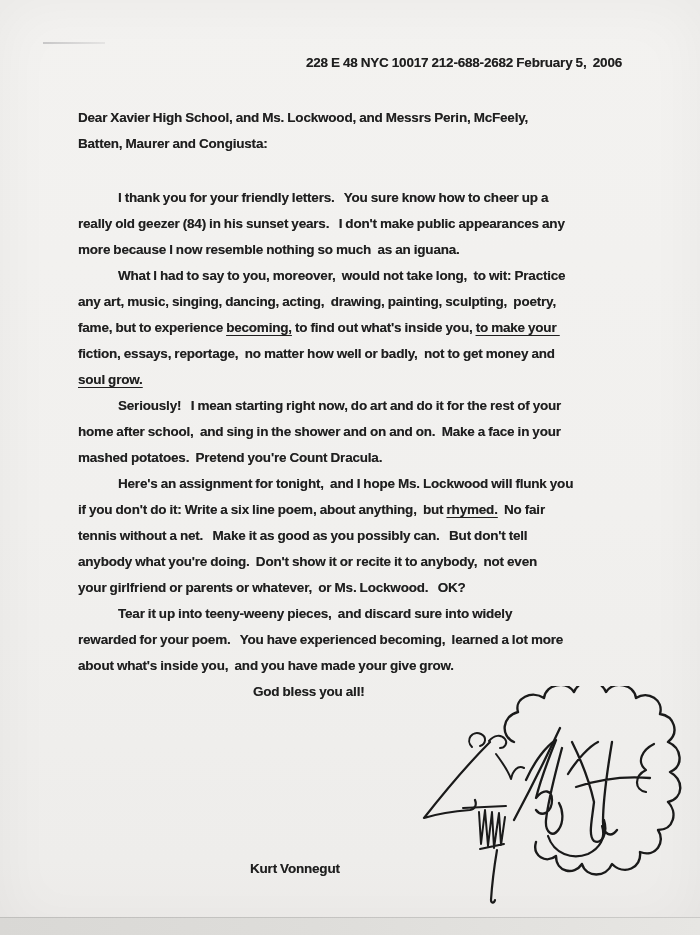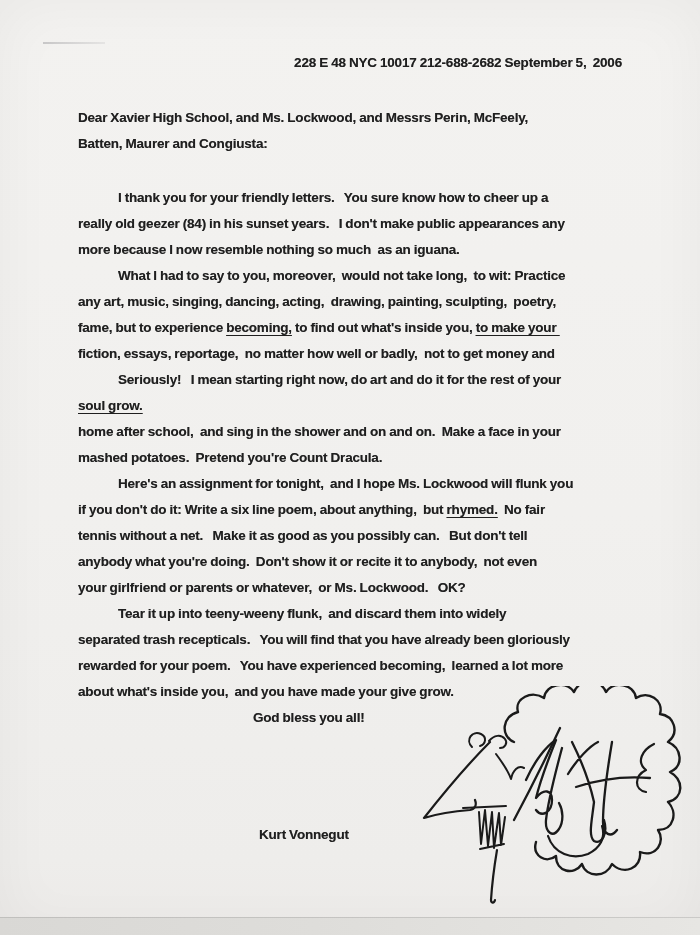--- a/index.html
+++ b/index.html
@@ -39,66 +39,65 @@
   .salutation { position: absolute; left: 78px; top: 105px; width: 560px; }
   .body-text  { position: absolute; left: 78px; top: 185px; width: 560px; }
   .line { white-space: pre; height: 26px; }
   .line.indent { padding-left: 40px; }
   .u {
     text-decoration: underline;
     text-decoration-thickness: 1.4px;
     text-underline-offset: 3px;
   }
   .closing-line { padding-left: 175px; white-space: pre; height: 26px; }
-  .signature-name { position: absolute; left: 250px; top: 822px; white-space: pre; margin-left: 9px; }
+  .signature-name { position: absolute; left: 250px; top: 856px; white-space: pre; }
   .doodle {
     position: absolute; left: 408px; top: 686px;
     width: 276px; height: 226px;
   }
   .doodle path {
     fill: none;
     stroke: #1a1a1a;
     stroke-linecap: round;
     stroke-linejoin: round;
   }
 </style>
 </head>
 <body>
 
 <div class="paper">
 
   <div class="artifact-line"></div>
 
-  <div class="typed header-line">228 E 48 NYC 10017 212-688-2682 September 5,  2006</div>
+  <div class="typed header-line">228 E 48 NYC 10017 212-688-2682 February 5,  2006</div>
 
   <div class="typed salutation">
       <div class="line">Dear Xavier High School, and Ms. Lockwood, and Messrs Perin, McFeely,</div>
       <div class="line">Batten, Maurer and Congiusta:</div>
     </div>
 
   <div class="typed body-text">
     <div>
         <div class="line indent"><span>I thank you for your friendly letters.   You sure know how to cheer up a</span></div>
         <div class="line"><span>really old geezer (84) in his sunset years.   I don't make public appearances any</span></div>
         <div class="line"><span>more because I now resemble nothing so much  as an iguana.</span></div>
         <div class="line indent"><span>What I had to say to you, moreover,  would not take long,  to wit: Practice</span></div>
         <div class="line"><span>any art, music, singing, dancing, acting,  drawing, painting, sculpting,  poetry,</span></div>
         <div class="line"><span>fame, but to experience </span><span class="u">becoming,</span><span> to find out what's inside you, </span><span class="u">to make your </span></div>
         <div class="line"><span>fiction, essays, reportage,  no matter how well or badly,  not to get money and</span></div>
+        <div class="line"><span class="u">soul grow.</span></div>
         <div class="line indent"><span>Seriously!   I mean starting right now, do art and do it for the rest of your</span></div>
-        <div class="line"><span class="u">soul grow.</span></div>
         <div class="line"><span>home after school,  and sing in the shower and on and on.  Make a face in your</span></div>
         <div class="line"><span>mashed potatoes.  Pretend you're Count Dracula.</span></div>
         <div class="line indent"><span>Here's an assignment for tonight,  and I hope Ms. Lockwood will flunk you</span></div>
         <div class="line"><span>if you don't do it: Write a six line poem, about anything,  but </span><span class="u">rhymed.</span><span>  No fair</span></div>
         <div class="line"><span>tennis without a net.   Make it as good as you possibly can.   But don't tell</span></div>
         <div class="line"><span>anybody what you're doing.  Don't show it or recite it to anybody,  not even</span></div>
         <div class="line"><span>your girlfriend or parents or whatever,  or Ms. Lockwood.   OK?</span></div>
-        <div class="line indent"><span>Tear it up into teeny-weeny flunk,  and discard them into widely</span></div>
-        <div class="line"><span>separated trash recepticals.   You will find that you have already been gloriously</span></div>
+        <div class="line indent"><span>Tear it up into teeny-weeny pieces,  and discard sure into widely</span></div>
         <div class="line"><span>rewarded for your poem.   You have experienced becoming,  learned a lot more</span></div>
         <div class="line"><span>about what's inside you,  and you have made your give grow.</span></div>
       </div>
     <div class="closing-line">God bless you all!</div>
   </div>
 
   <div class="typed signature-name">Kurt Vonnegut</div>
 
   <svg class="doodle" viewBox="408 686 276 226">
 

